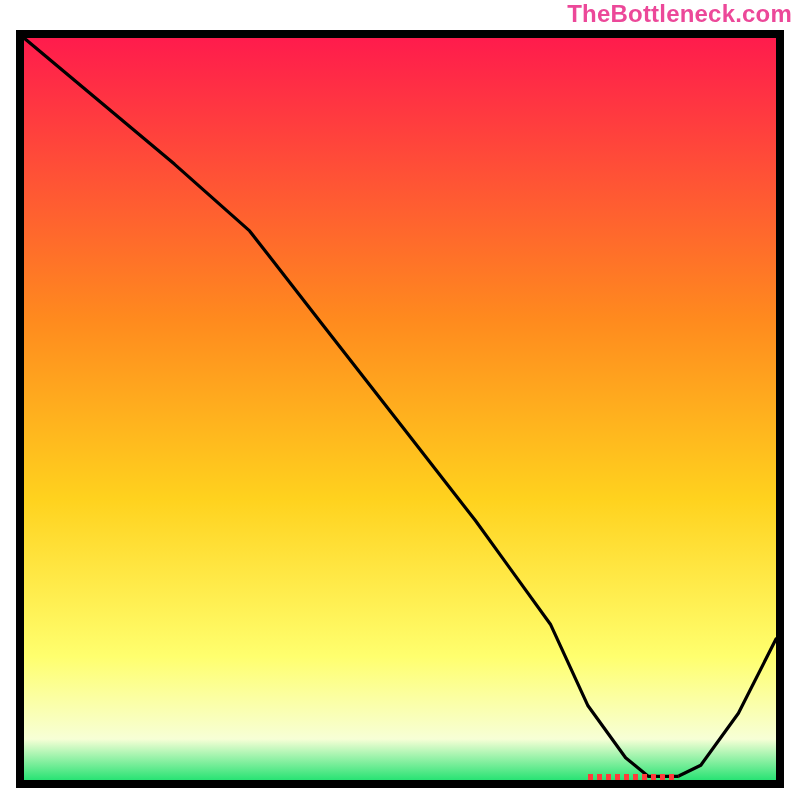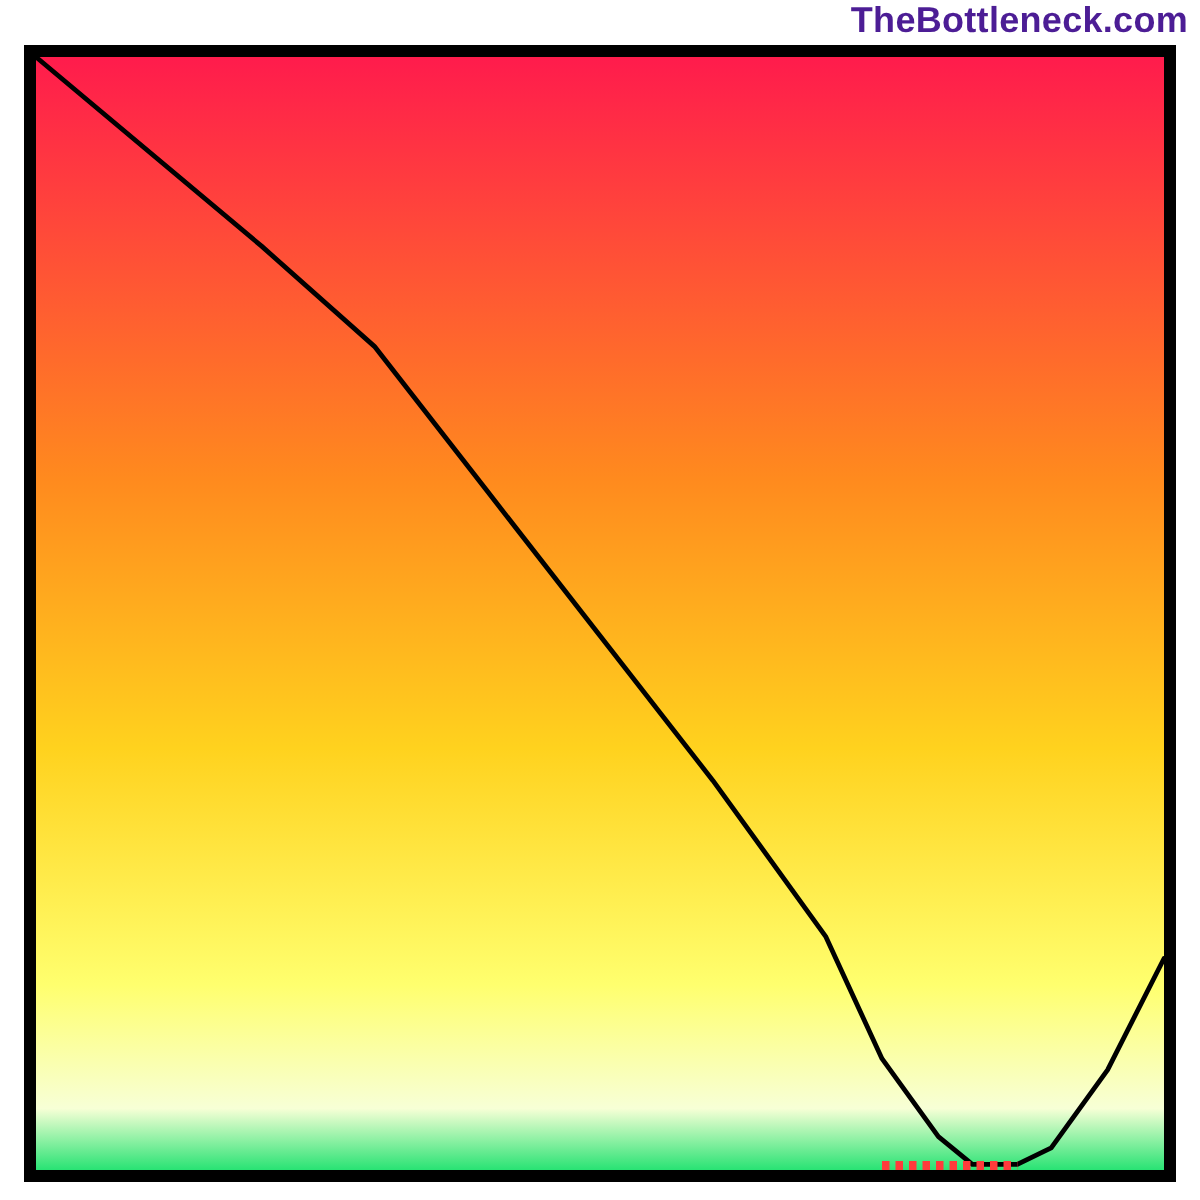--- a/index.html
+++ b/index.html
@@ -15,21 +15,21 @@
     position: relative;
     width: 800px;
     height: 800px;
   }
   .watermark {
     position: absolute;
     top: 0;
     right: 8px;
     font-size: 24px;
     font-weight: bold;
-    color: #4c1d95;
+    color: #ec4899;
     letter-spacing: 0.2px;
     user-select: none;
   }
   .plot {
     position: absolute;
     left: 16px;
     top: 30px;
     width: 768px;
     height: 758px;
     box-sizing: border-box;

